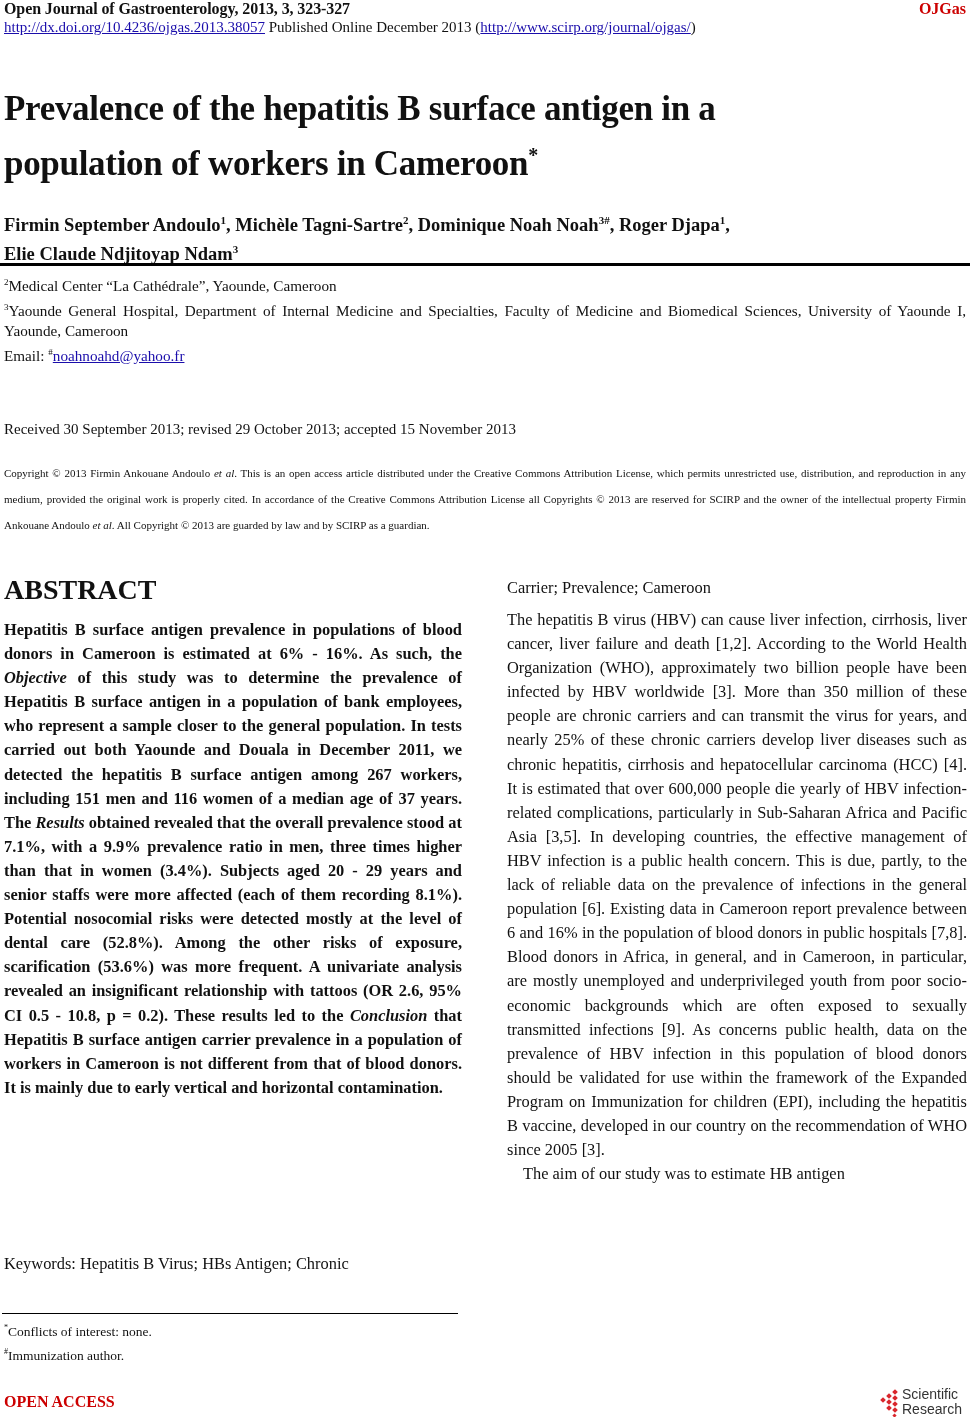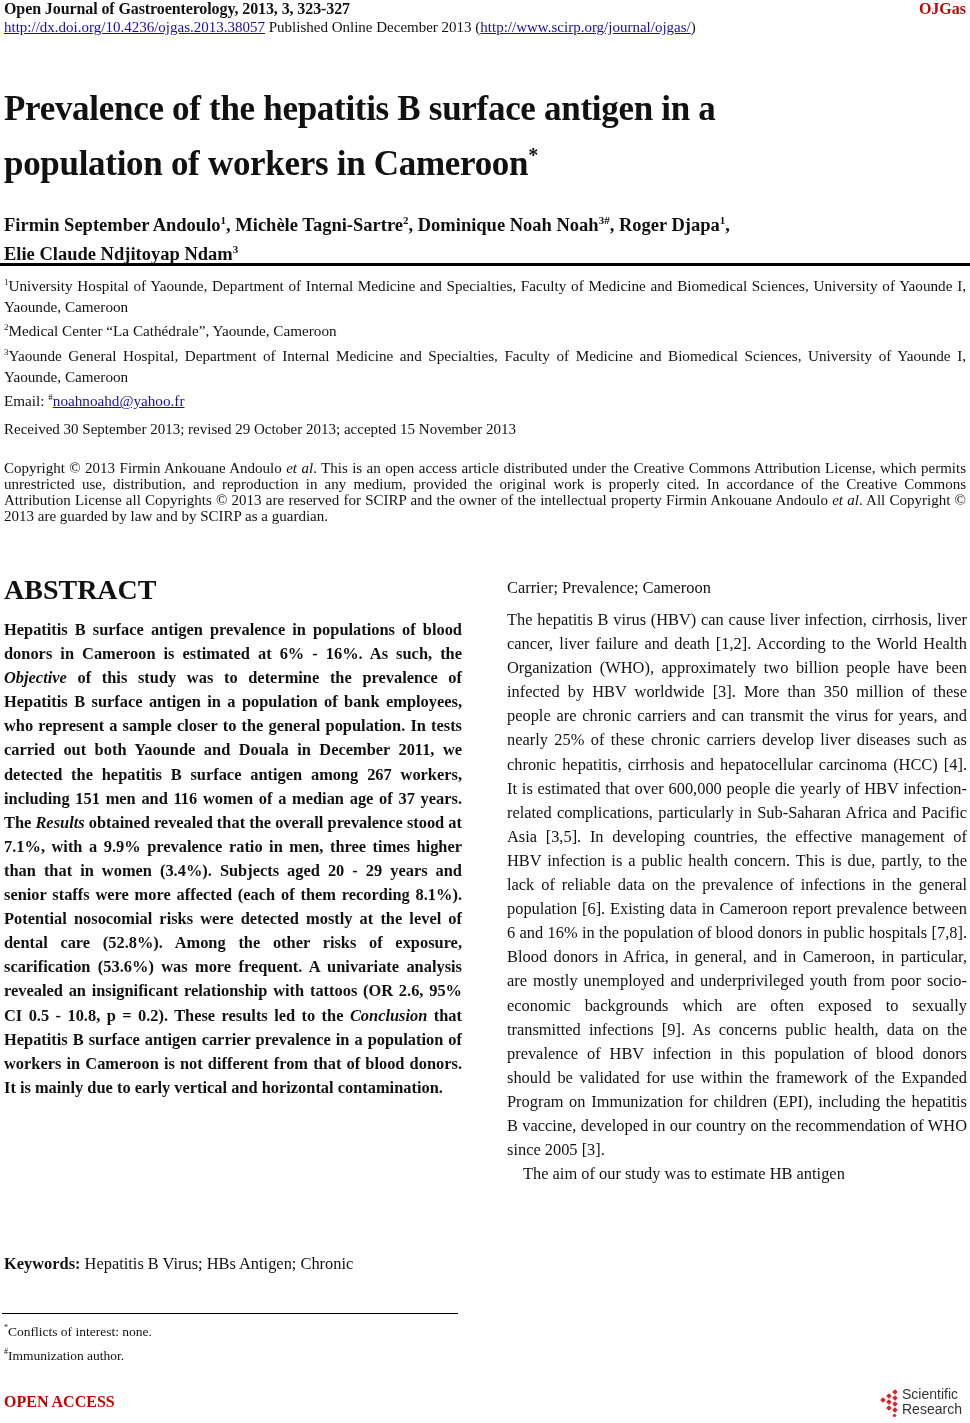--- a/index.html
+++ b/index.html
@@ -13,27 +13,27 @@
   .hdr-code { right: 4px; top: 0px; font-size: 16px; font-weight: bold; color: #cc0000; }
   .hdr-line2 { left: 4px; top: 19px; font-size: 15px; }
   .title { left: 4px; top: 86px; width: 960px; font-size: 35px; line-height: 46px; font-weight: bold; letter-spacing: -0.3px; }
   .title sup { font-size: 20px; }
   .authors { left: 4px; top: 208px; width: 960px; font-size: 18.5px; line-height: 24px; font-weight: bold; }
   .authors sup { font-size: 11px; }
   .rule-top { left: 0; top: 263px; width: 970px; height: 3px; background: #000; }
   .affil { left: 4px; top: 272px; width: 962px; font-size: 15.2px; line-height: 20.6px; text-align: justify; }
   .affil sup { font-size: 9px; }
   .received { left: 4px; top: 421px; font-size: 15px; }
-  .copyright { left: 4px; top: 460px; width: 962px; font-size: 15px; line-height: 16px; text-align: justify; }
+  .copyright { left: 4px; top: 460px; width: 962px; font-size: 11px; line-height: 26px; text-align: justify; }
   .col-left { left: 4px; top: 574px; width: 458px; }
   .col-right { left: 507px; top: 578px; width: 460px; }
   .sec-head { font-size: 28px; font-weight: bold; margin: 0; }
   .abstract-body { margin-top: 12px; font-size: 16.4px; line-height: 24.1px; font-weight: bold; text-align: justify; }
   .keywords { position: absolute; left: 4px; top: 1254px; width: 458px; font-size: 16.4px; }
-  .keywords .kl { font-weight: bold; }
+  .keywords .kl { font-weight: normal; }
   .kw-cont { font-size: 16.4px; }
   .intro-head { margin-top: 30px; font-size: 22px; font-weight: bold; }
   .intro-body { margin-top: 10px; font-size: 16.4px; line-height: 24.1px; text-align: justify; }
   .intro-body p { margin: 0; }
   .intro-body p + p { text-indent: 16px; }
   .fn-rule { left: 2px; top: 1313px; width: 456px; height: 1px; background: #000; }
   .footnotes { left: 4px; top: 1318px; font-size: 13.5px; line-height: 20px; }
   .footnotes sup { font-size: 8px; }
   .open-access { left: 4px; top: 1393px; font-size: 16px; font-weight: bold; color: #cc0000; }
   .logo { left: 878px; top: 1386px; width: 92px; height: 36px; }
@@ -52,21 +52,20 @@
   <span>Prevalence of the hepatitis B surface antigen in a</span><br>
   <span>population of workers in Cameroon</span><sup>*</sup>
 </div>
 
 <div class="abs authors" id="authors"><span>Firmin September Andoulo</span><sup>1</sup>, <span>Michèle Tagni-Sartre</span><sup>2</sup>, <span>Dominique Noah Noah</span><sup>3#</sup>, <span>Roger Djapa</span><sup>1</sup>,<br><span>Elie Claude Ndjitoyap Ndam</span><sup>3</sup></div>
 
 <div class="abs rule-top"></div>
 
 <div class="abs affil">
   <div id="affil-list">
-      <div><sup>1</sup>University Hospital of Yaounde, Department of Internal Medicine and Specialties, Faculty of Medicine and Biomedical Sciences, University of Yaounde I, Yaounde, Cameroon</div>
       <div><sup>2</sup>Medical Center “La Cathédrale”, Yaounde, Cameroon</div>
       <div><sup>3</sup>Yaounde General Hospital, Department of Internal Medicine and Specialties, Faculty of Medicine and Biomedical Sciences, University of Yaounde I, Yaounde, Cameroon</div>
     </div>
   <div>
     <span>Email: </span><sup>#</sup><a>noahnoahd@yahoo.fr</a>
   </div>
 </div>
 
 <div class="abs received">Received 30 September 2013; revised 29 October 2013; accepted 15 November 2013</div>
 

